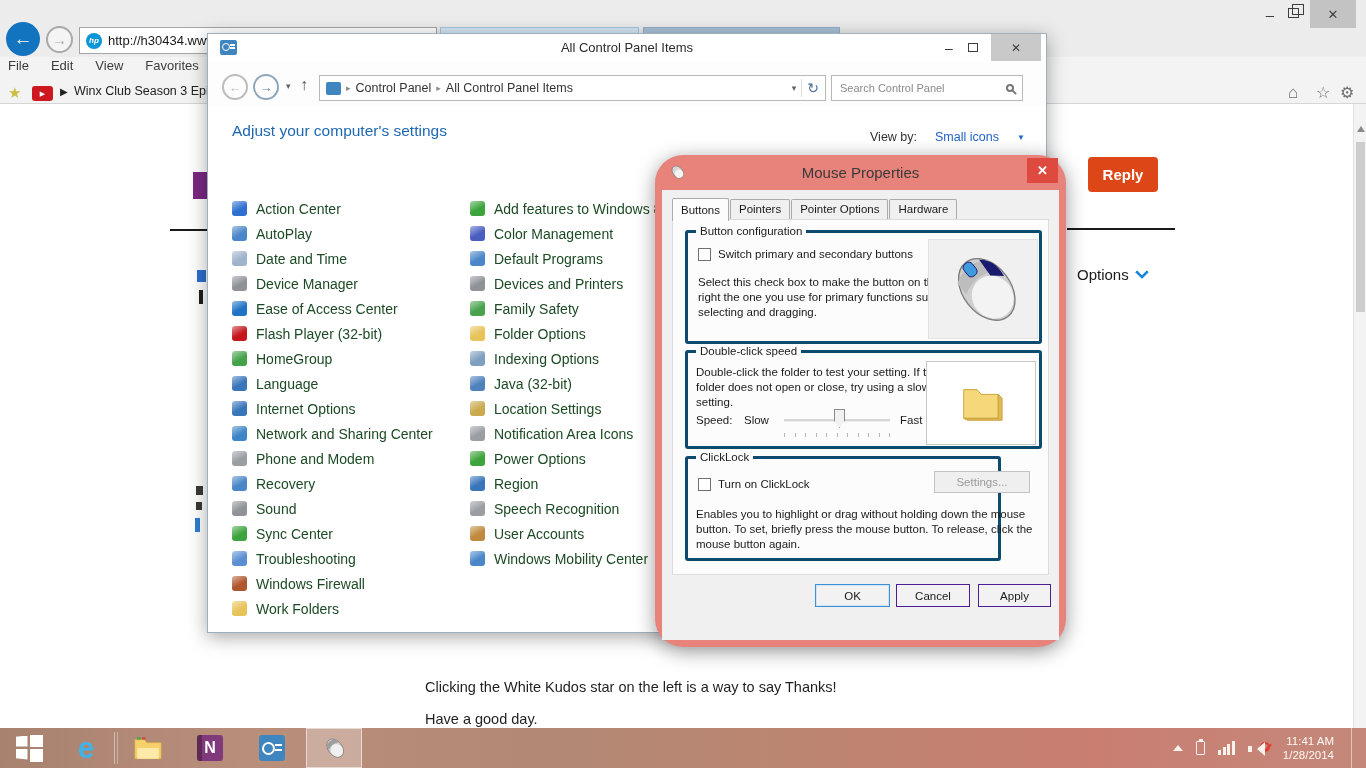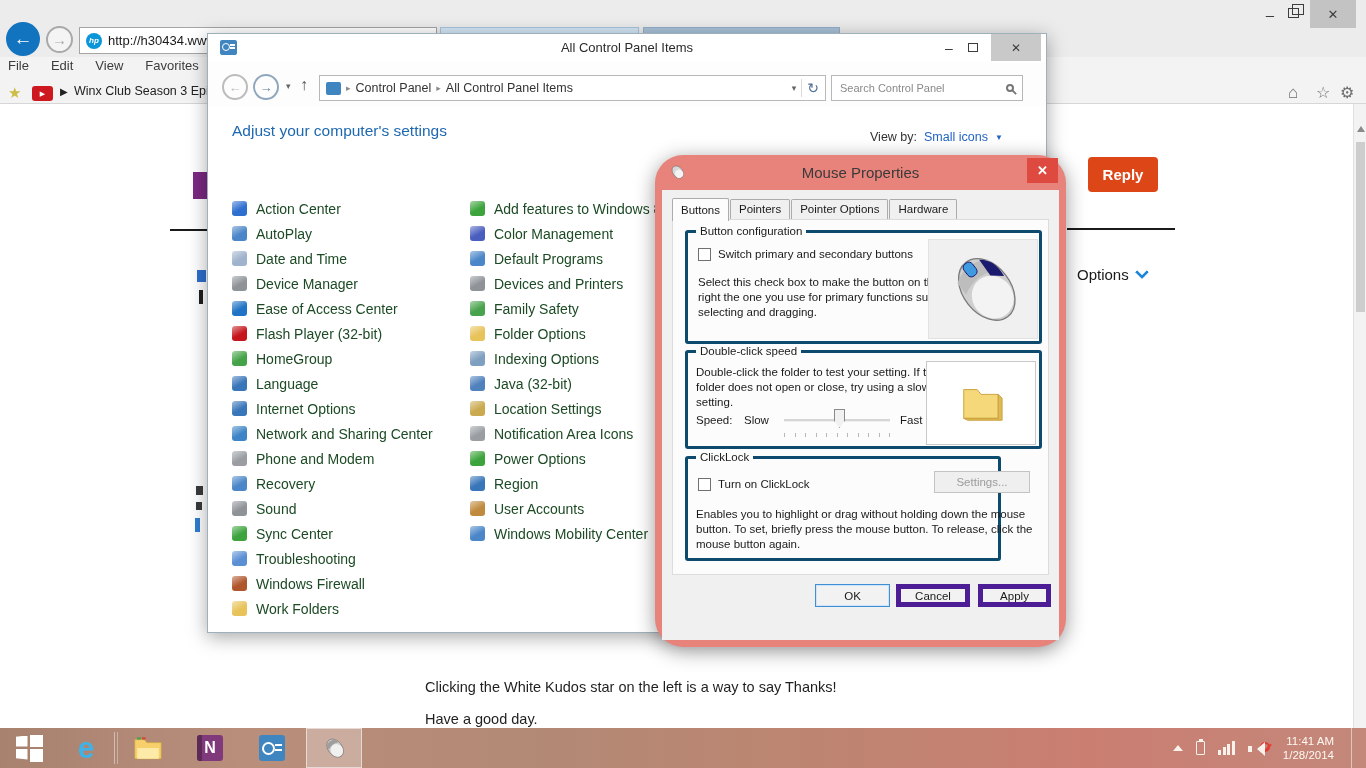--- a/index.html
+++ b/index.html
@@ -85,21 +85,21 @@
   #cp-bc-spacer { flex:1; }
   #cp-bc-caret { color:#666; font-size:9px; }
   #cp-bc-divider { width:1px; height:18px; background:#dcdcdc; }
   #cp-refresh { color:#4d6f96; font-size:14px; }
   #cp-search { position:absolute; left:623px; top:13px; width:192px; height:26px; border:1px solid #b8b8b8; background:#fff; display:flex; align-items:center; padding:0 8px; }
   #cp-search-text { font-size:11px; color:#8a8a8a; flex:1; }
   .mag { width:8px; height:8px; border:2px solid #777; border-radius:50%; position:relative; }
   .mag::after { content:''; position:absolute; width:6px; height:2px; background:#777; transform:rotate(45deg); right:-5px; bottom:-3px; }
 
   #cp-heading { position:absolute; left:24px; top:88px; font-size:15.5px; color:#1e68b0; }
-  #cp-viewby { position:absolute; left:662px; top:96px; display:flex; gap:7px; align-items:center; }
+  #cp-viewby { position:absolute; left:662px; top:96px; display:flex; gap:18px; align-items:center; }
   #cp-viewby-label { font-size:12.5px; color:#333; }
   #cp-viewby-value { font-size:12.5px; color:#2464c5; }
   #cp-viewby-caret { font-size:8px; color:#2464c5; }
 
   .cp-col { position:absolute; top:162px; list-style:none; }
   #cp-col-left { left:24px; }
   #cp-col-right { left:262px; }
   .cp-col li { height:25px; display:flex; align-items:center; gap:9px; }
   .cp-item-icon { width:15px; height:15px; border-radius:3px; flex:0 0 15px; }
   .cp-item-label { font-size:14px; color:#1c4a24; white-space:nowrap; }
@@ -138,21 +138,21 @@
   #dc-track { position:absolute; left:96px; top:66px; width:106px; height:3px; background:#d6d6d6; border-bottom:1px solid #efefef; }
   #dc-thumb { position:absolute; left:146px; top:56px; width:11px; height:19px; background:#f1f1f1; border:1px solid #8a8a8a; clip-path:polygon(0 0,100% 0,100% 62%,50% 100%,0 62%); }
   #dc-ticks { position:absolute; left:96px; top:80px; width:106px; display:flex; justify-content:space-between; }
   #dc-ticks i { width:1px; height:4px; background:#b8b8b8; }
   #folder-imgbox { position:absolute; left:238px; top:8px; width:110px; height:84px; background:#fff; border:1px solid #c8c8c8; display:flex; align-items:center; justify-content:center; }
 
   #cl-checkbox { left:10px; top:18px; }
   #cl-settings { position:absolute; left:246px; top:12px; width:96px; height:22px; background:#efefef; border:1px solid #c3c3c3; color:#9c9c9c; font-size:11.5px; display:flex; align-items:center; justify-content:center; }
   #cl-desc { position:absolute; left:8px; top:48px; width:342px; }
 
-  .md-btn { position:absolute; top:394px; height:23px; background:#f2f2f2; border:5px solid #4c1d95; font-size:11.5px; color:#1a1a1a; display:flex; align-items:center; justify-content:center; }
+  .md-btn { position:absolute; top:394px; height:23px; background:#f2f2f2; border:1px solid #4c1d95; font-size:11.5px; color:#1a1a1a; display:flex; align-items:center; justify-content:center; }
   #btn-ok { left:153px; width:75px; border:1px solid #3f8fd6; box-shadow:inset 0 0 0 1px #cfe4f7; }
   #btn-cancel { left:234px; width:74px; }
   #btn-apply { left:316px; width:73px; }
 
   
   #taskbar { position:absolute; left:0; top:728px; width:1366px; height:40px; background:linear-gradient(90deg,#a8826f 0%,#b98f7c 18%,#b28975 40%,#bd8571 60%,#ca7e72 80%,#c3887a 100%); z-index:40; }
   .tb-slot { position:absolute; top:0; width:56px; height:40px; display:flex; align-items:center; justify-content:center; }
   #tb-start { left:0; width:58px; }
   .startlogo { position:relative; width:27px; height:27px; }
   .startlogo i { position:absolute; background:#fff; }
@@ -421,20 +421,24 @@
       </li>
       <li>
         <span class="cp-item-icon" style="background: linear-gradient(150deg, rgba(255, 255, 255, 0.55), rgba(255, 255, 255, 0) 55%), rgb(61, 164, 61);"></span>
         <span class="cp-item-label">Power Options</span>
       </li>
       <li>
         <span class="cp-item-icon" style="background: linear-gradient(150deg, rgba(255, 255, 255, 0.55), rgba(255, 255, 255, 0) 55%), rgb(56, 117, 185);"></span>
         <span class="cp-item-label">Region</span>
       </li>
       <li>
+        <span class="cp-item-icon" style="background: linear-gradient(150deg, rgba(255, 255, 255, 0.55), rgba(255, 255, 255, 0) 55%), rgb(154, 158, 163);"></span>
+        <span class="cp-item-label">Speech Recognition</span>
+      </li>
+      <li>
         <span class="cp-item-icon" style="background: linear-gradient(150deg, rgba(255, 255, 255, 0.55), rgba(255, 255, 255, 0) 55%), rgb(192, 138, 62);"></span>
         <span class="cp-item-label">User Accounts</span>
       </li>
       <li>
         <span class="cp-item-icon" style="background: linear-gradient(150deg, rgba(255, 255, 255, 0.55), rgba(255, 255, 255, 0) 55%), rgb(74, 134, 200);"></span>
         <span class="cp-item-label">Windows Mobility Center</span>
       </li>
     </ul>
 </div>
 

